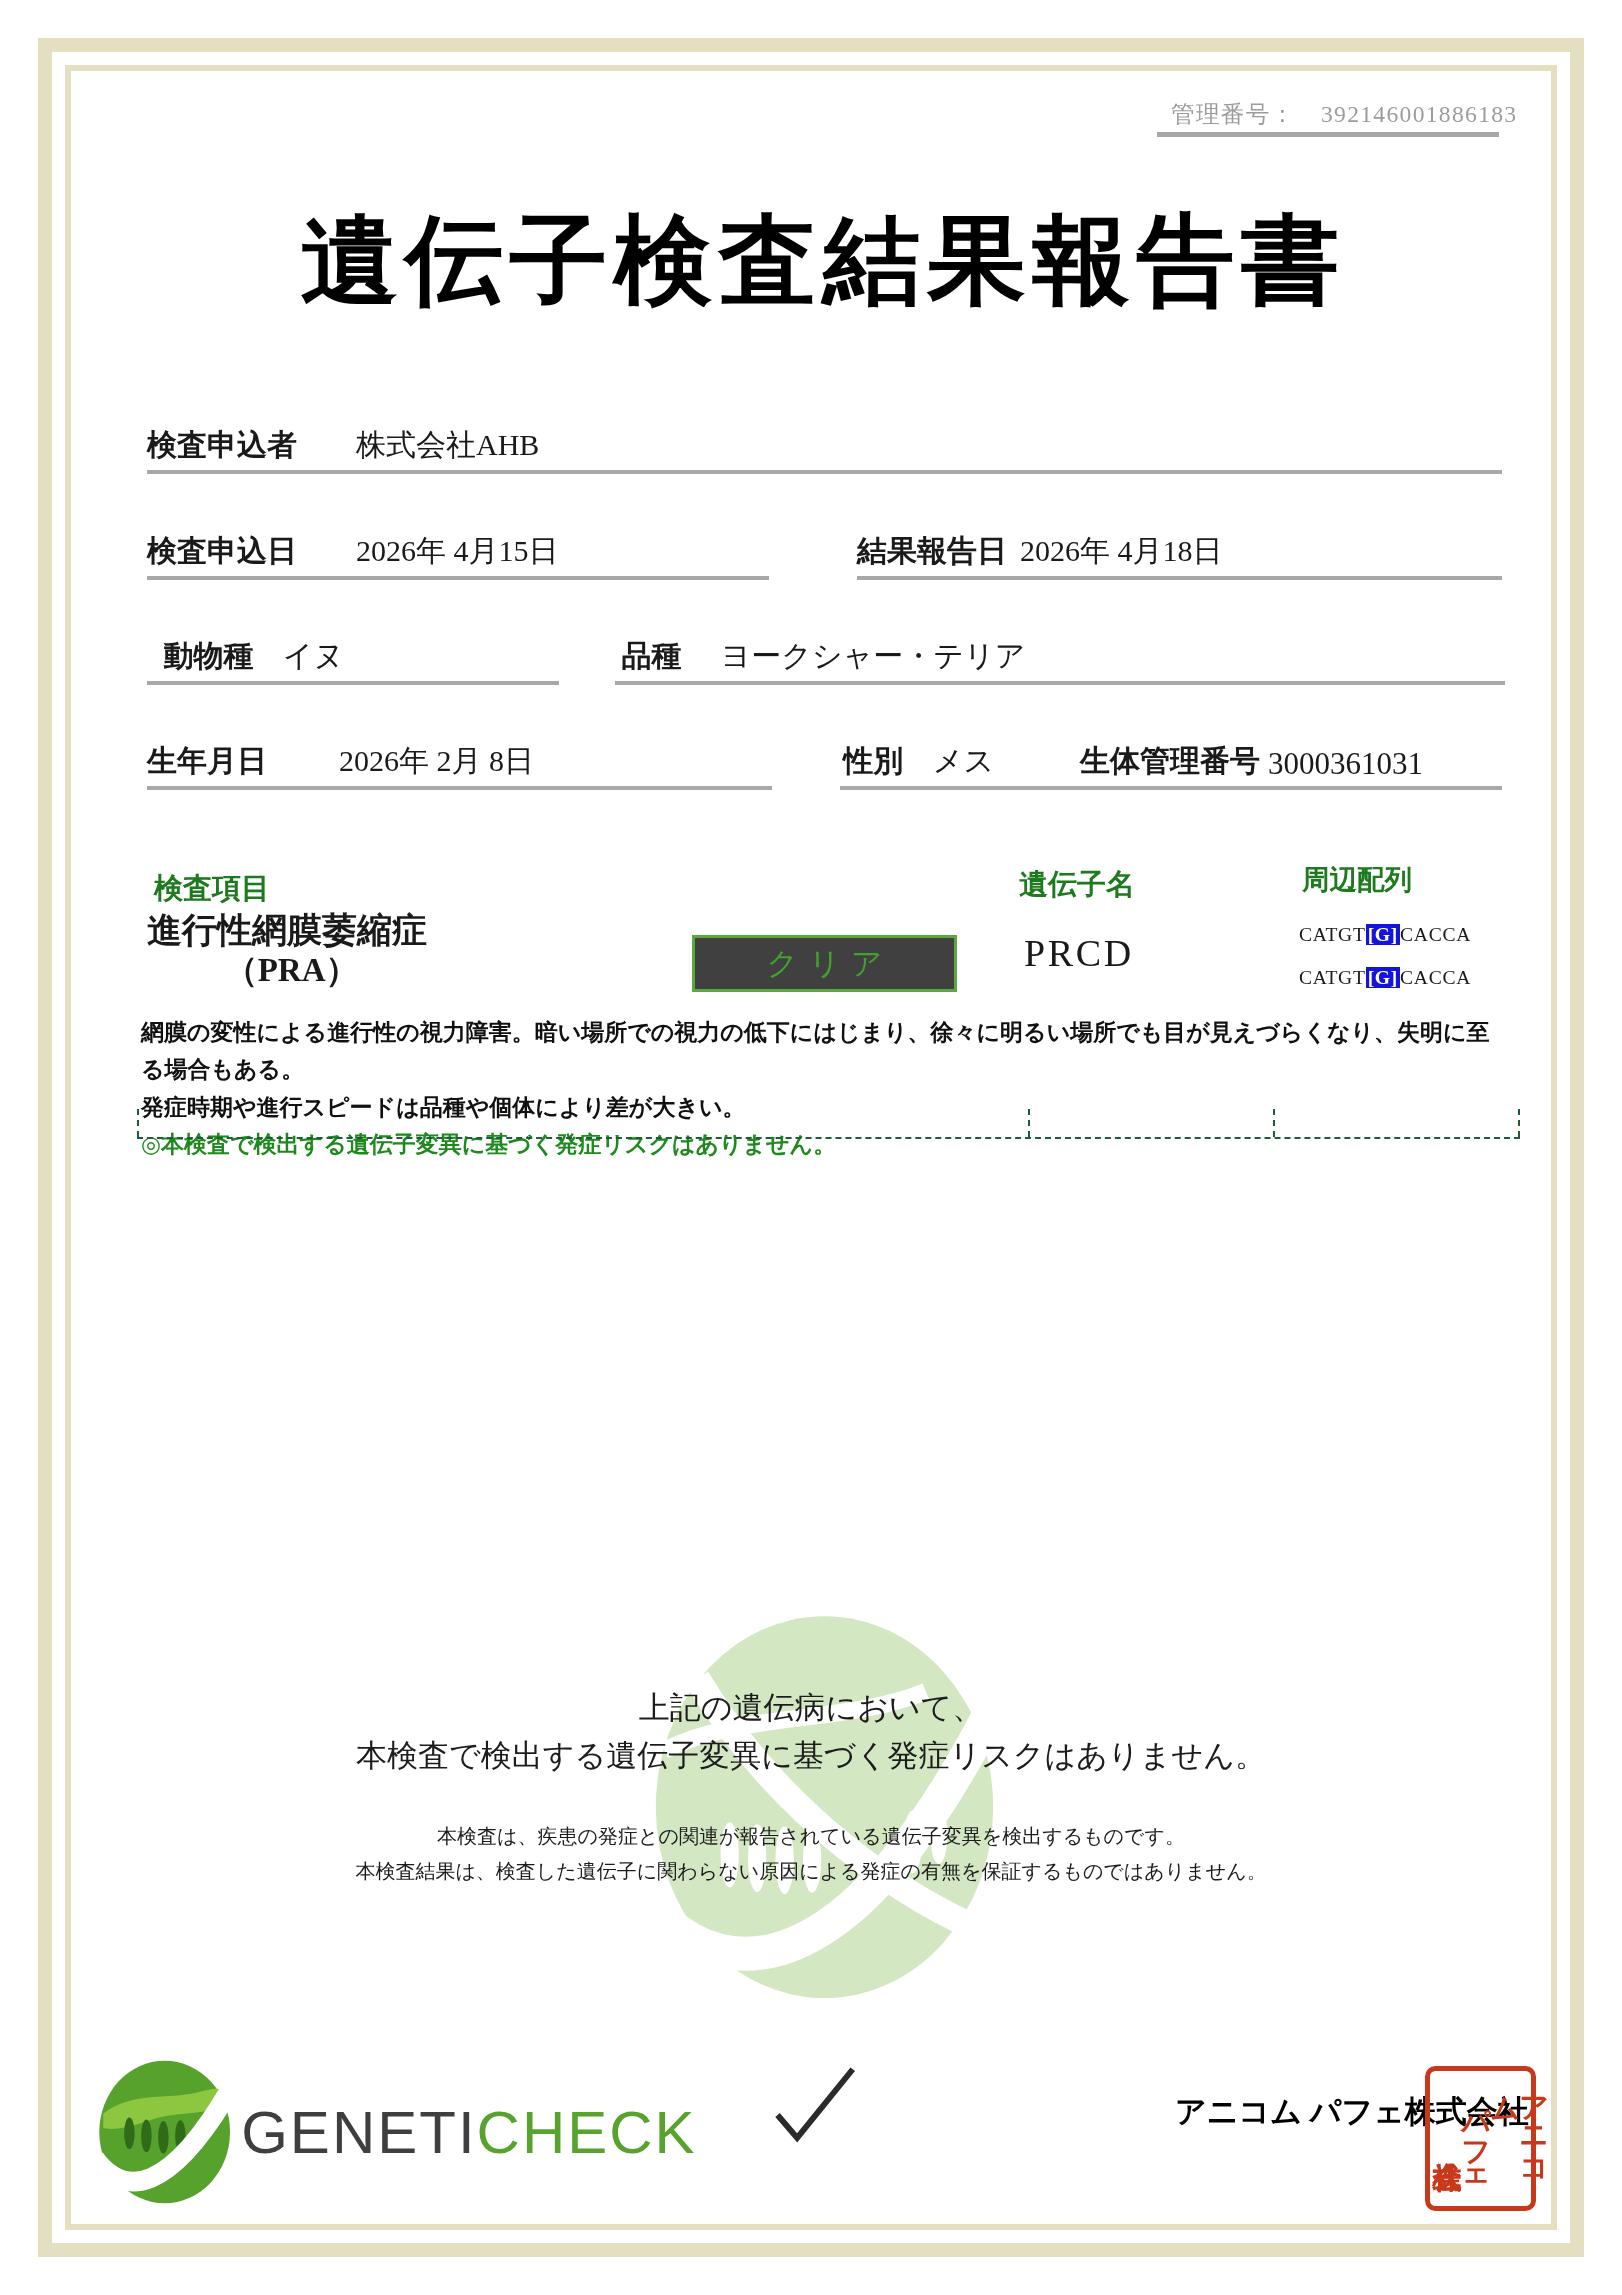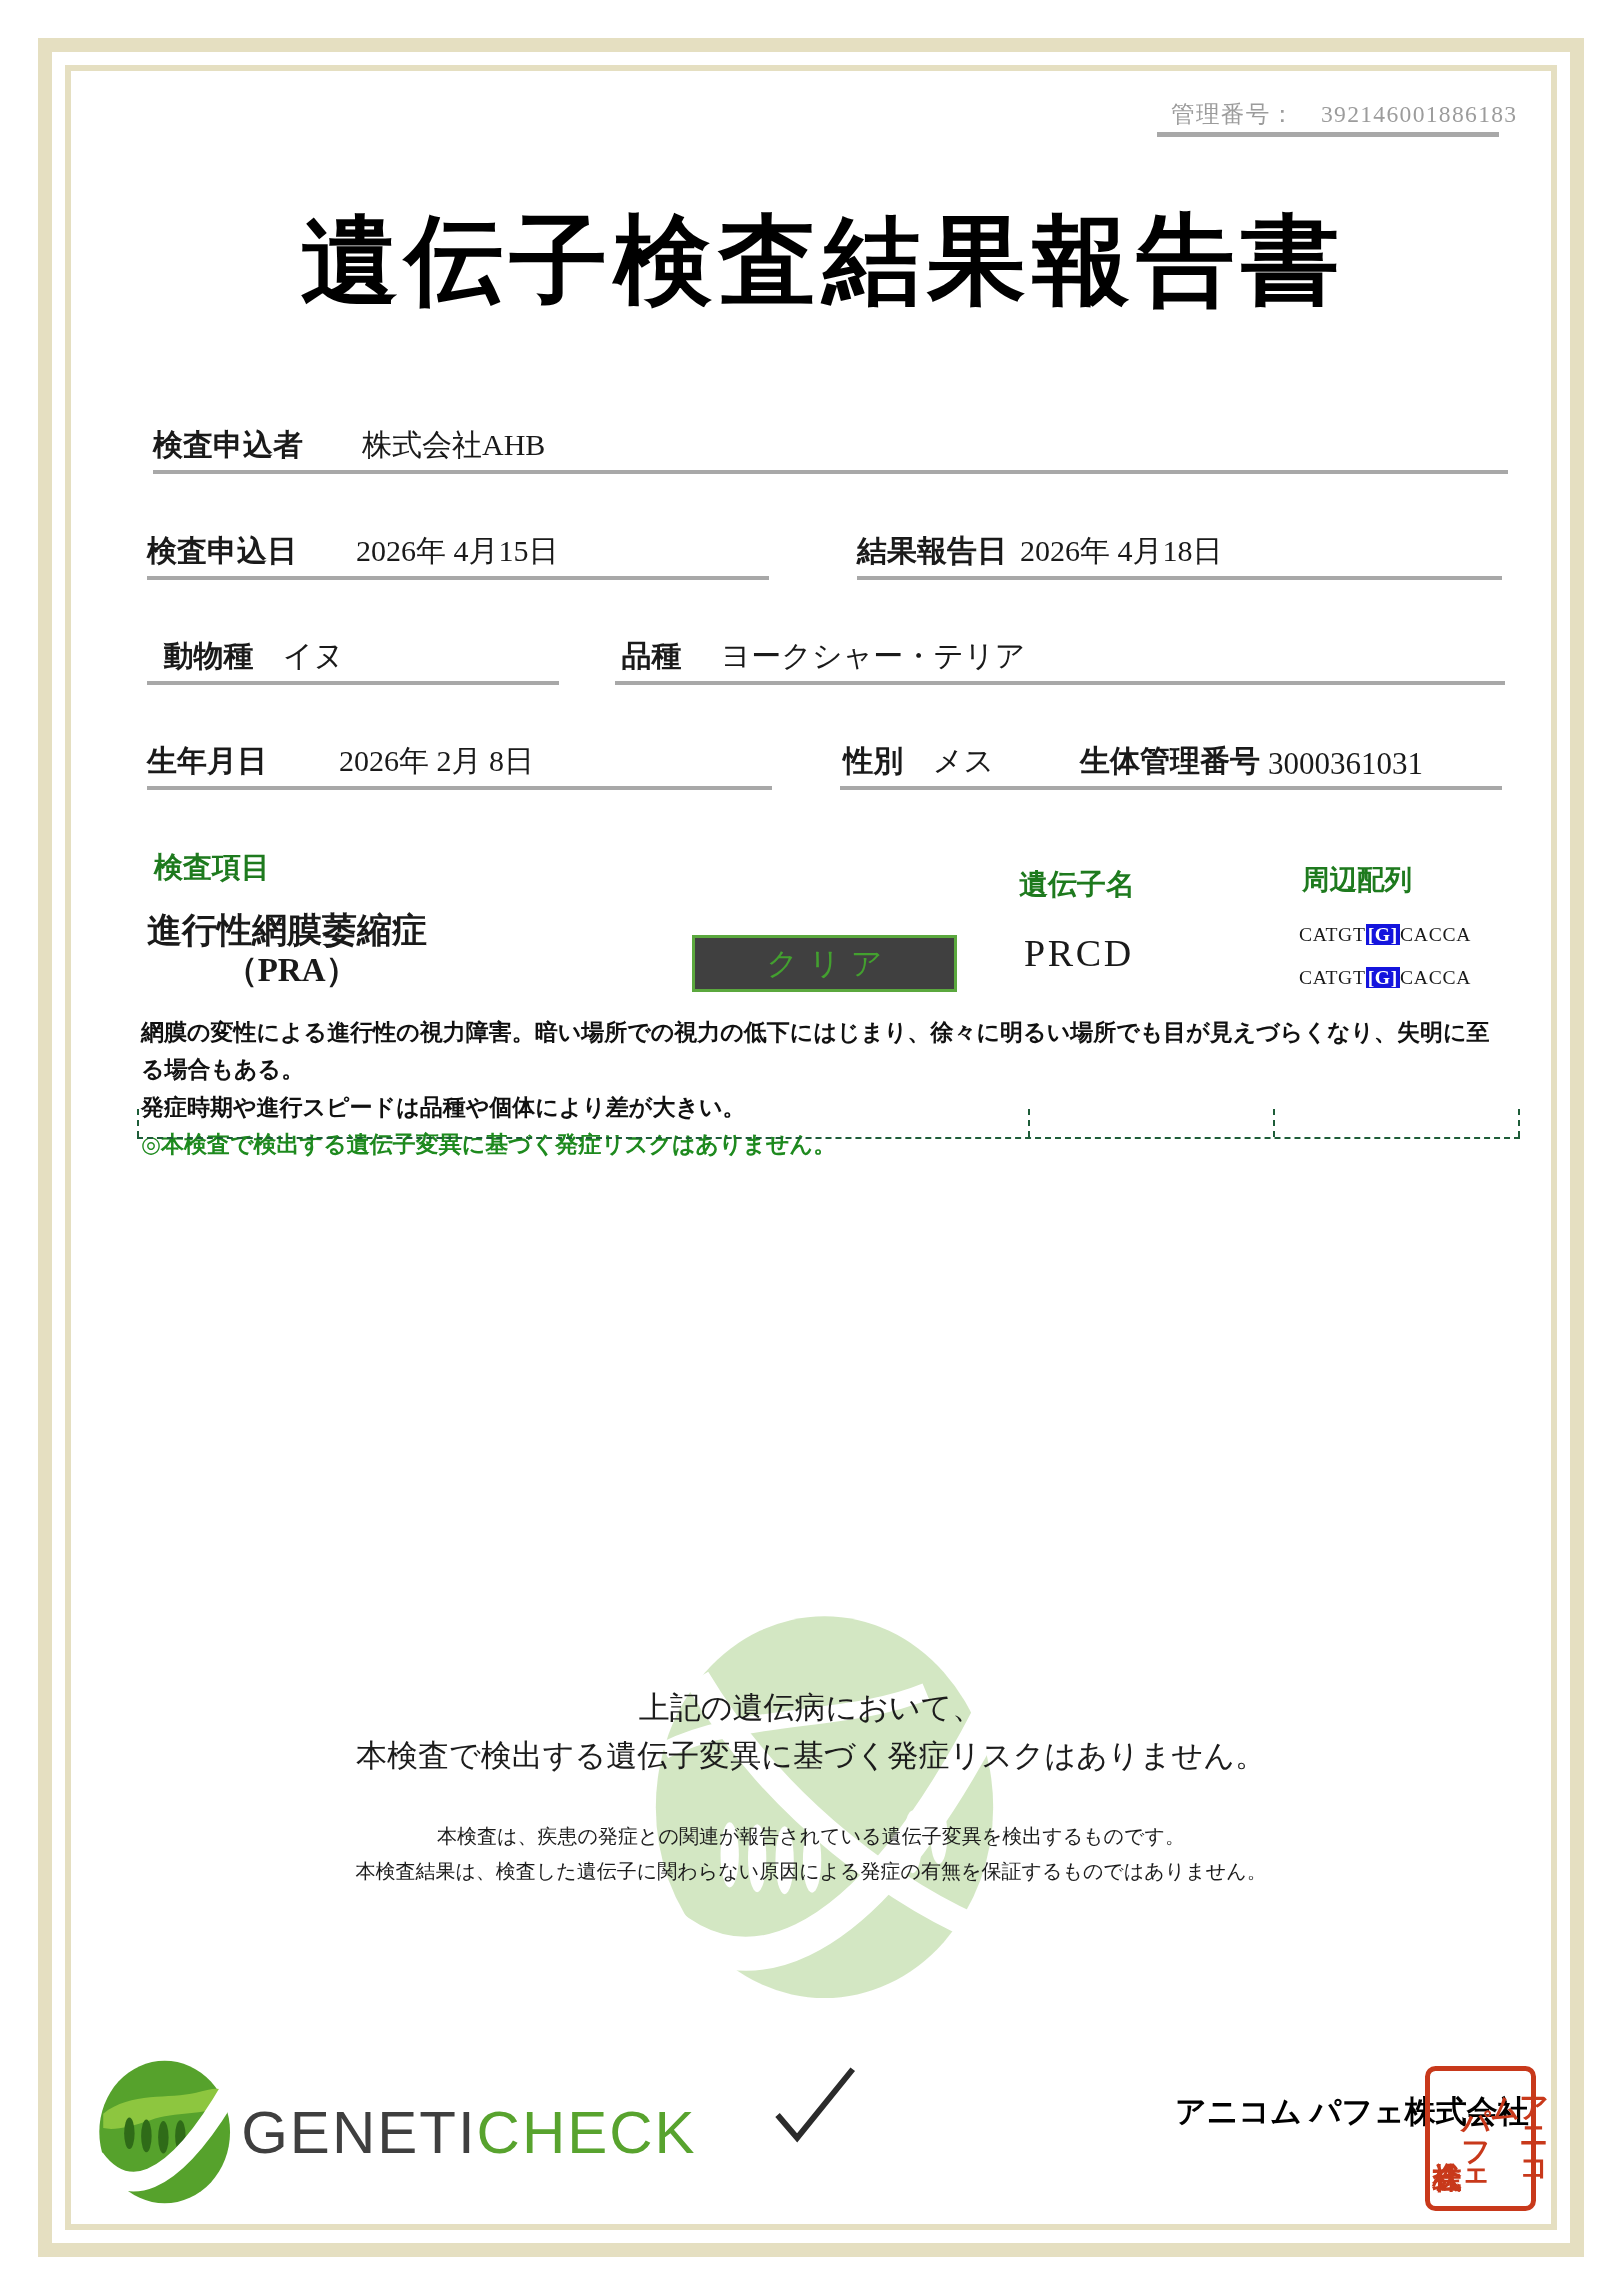--- a/index.html
+++ b/index.html
@@ -107,21 +107,21 @@
   <div class="frame-inner"></div>
 
   <div class="admin">
     <span>管理番号：</span>
     <span style="margin-left:18.3px;">392146001886183</span>
   </div>
   <div class="admin-underline"></div>
 
   <div class="title">遺伝子検査結果報告書</div>
 
-  <div class="cell" style="top:414px;left:147px;width:1355px;margin-left:6px;">
+  <div class="cell" style="top:414px;left:147px;width:1355px;">
     <span class="lbl">検査申込者</span>
     <span class="val" style="margin-left:59px;">株式会社AHB</span>
   </div>
 
   <div class="cell" style="top:520px;left:147px;width:622px;">
     <span class="lbl">検査申込日</span>
     <span class="val" style="margin-left:59px;">2026年 4月15日</span>
   </div>
   <div class="cell" style="top:520px;left:857px;width:645px;">
     <span class="lbl">結果報告日</span>
@@ -143,21 +143,21 @@
   </div>
   <div class="cell" style="top:730px;left:840px;width:245px;">
     <span class="lbl" style="margin-left:3.3px;">性別</span>
     <span class="val" style="margin-left:29.4px;">メス</span>
   </div>
   <div class="cell" style="top:730px;left:1080px;width:422px;">
     <span class="lbl">生体管理番号</span>
     <span class="val" style="margin-left:7.9px;font-size:31px;">3000361031</span>
   </div>
 
-  <div class="green-head" style="left:154px;top:848px;">検査項目</div>
+  <div class="green-head" style="left:154px;top:869px;">検査項目</div>
 
   <div class="disease">
     <span>進行性網膜萎縮症</span>
     <span class="abbr">（PRA）</span>
   </div>
 
   <div class="result-box">
     <span>クリア</span>
   </div>
 

